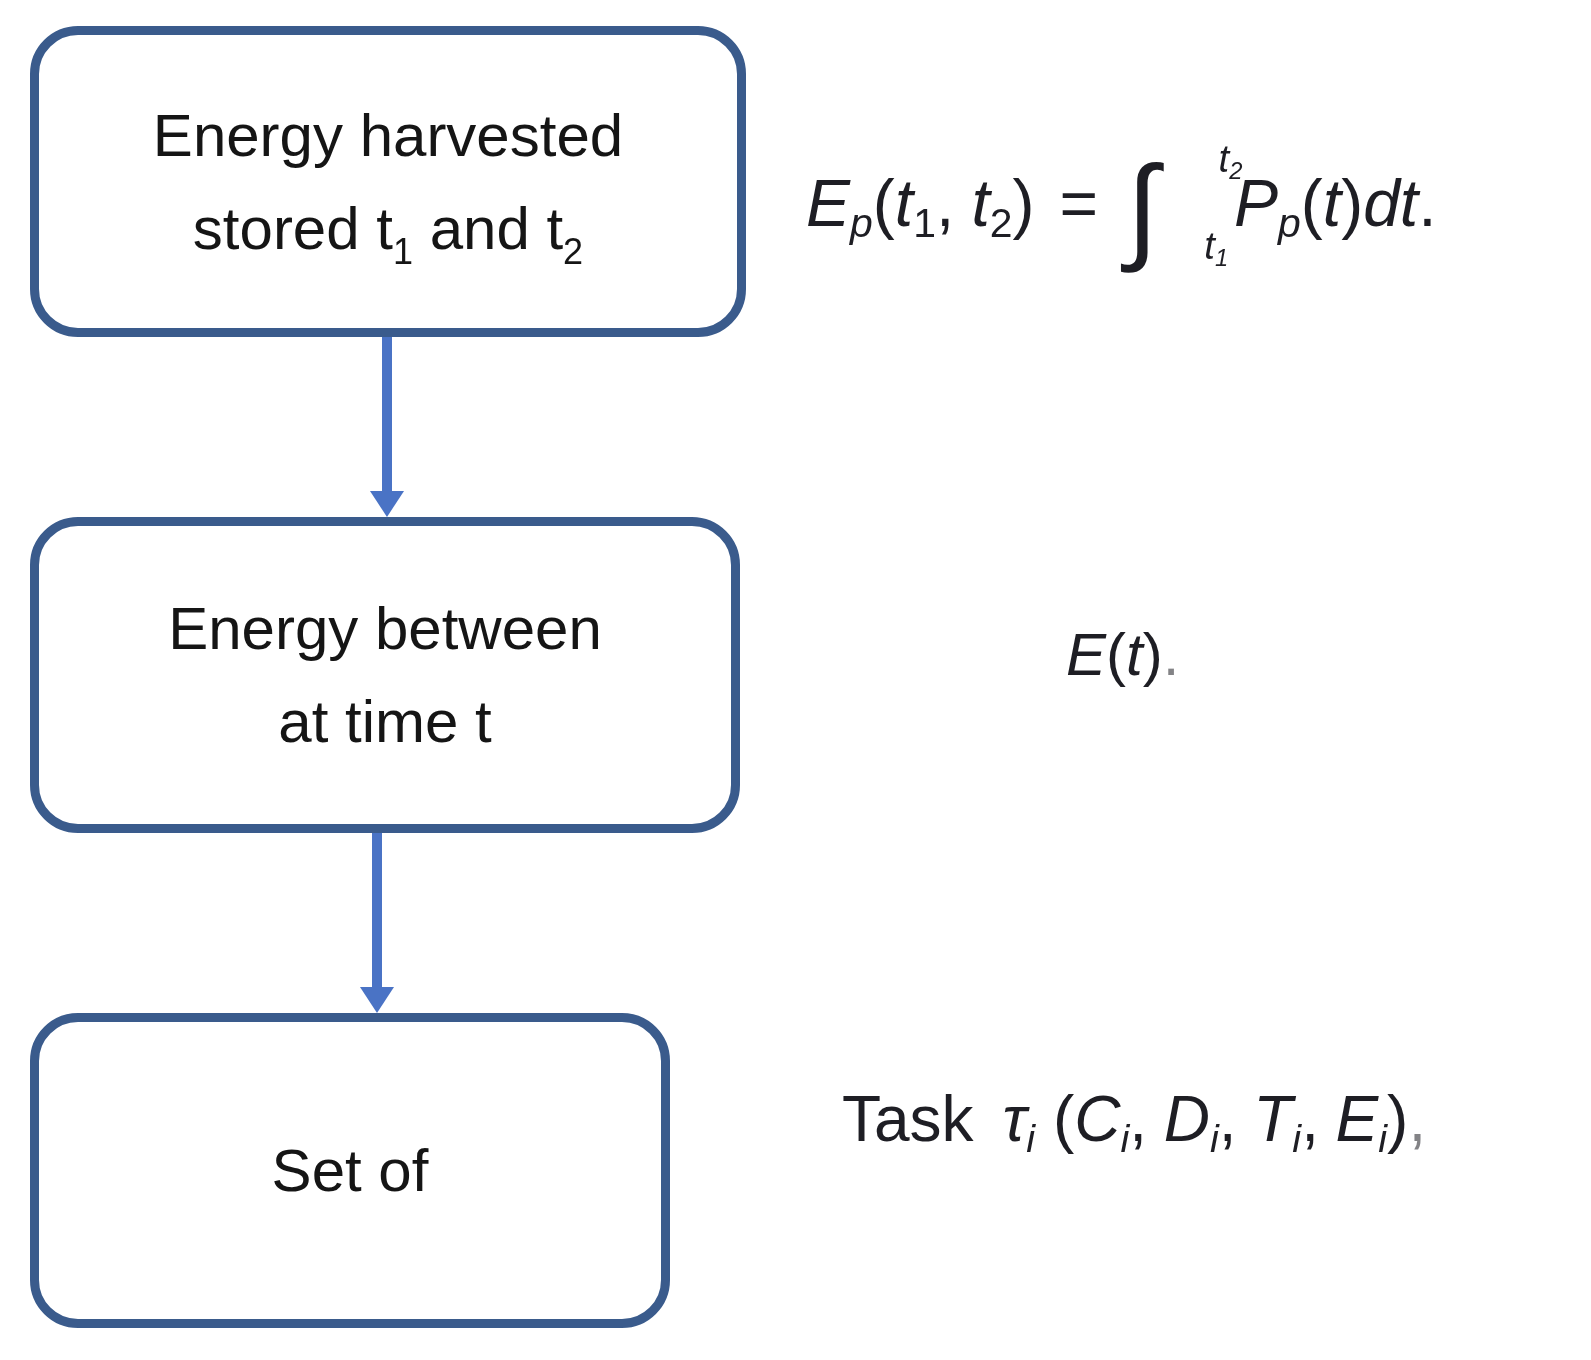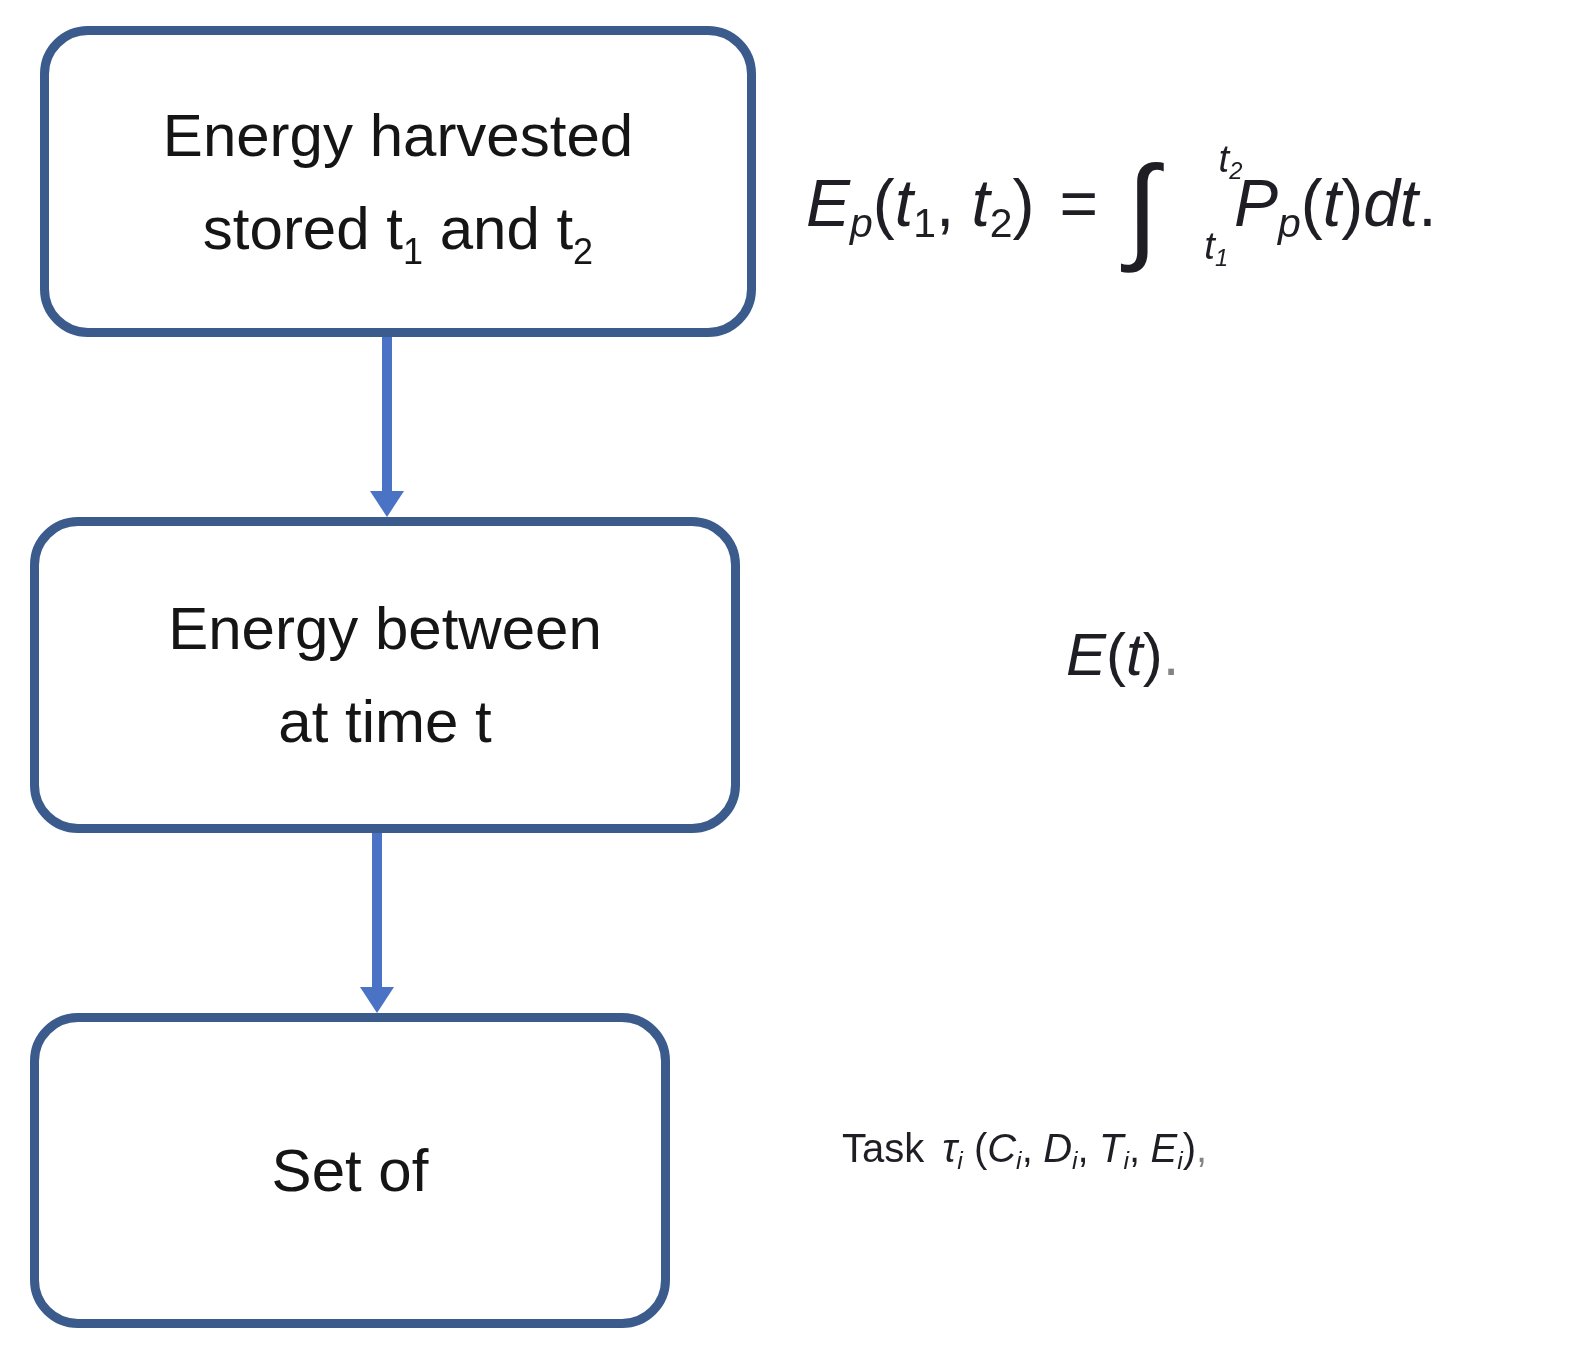--- a/index.html
+++ b/index.html
@@ -22,21 +22,21 @@
     border: 9px solid var(--box-border, #3a5b8c);
     border-radius: 48px;
     background: #ffffff;
     display: flex;
     align-items: center;
     justify-content: center;
     text-align: center;
     font-family: "Liberation Sans", sans-serif;
     color: var(--box-text, #151515);
   }
-  .box1 { left: 40px;  top: 26px;   width: 716px; height: 311px; }
+  .box1 { left: 30px;  top: 26px;   width: 716px; height: 311px; }
   .box2 { left: 30px;  top: 517px;  width: 710px; height: 316px; }
   .box3 { left: 30px;  top: 1013px; width: 640px; height: 315px; }
 
   .box-text { font-size: 60px; line-height: 1.55; }
   .box-text .line { display: block; white-space: pre; }
   .box-text sub {
     font-size: 0.6em;
     line-height: 0;
     vertical-align: -0.42em;
   }
@@ -68,21 +68,21 @@
 
   
   .formula {
     position: absolute;
     font-family: Liberation Sans, sans-serif;
     color: var(--formula-text, #1e1e24);
     white-space: nowrap;
   }
   .eq1 { left: 806px;  top: 158px;  font-size: 66px; }
   .eq2 { left: 1042px; top: 620px;  font-size: 60px; margin-left: 24px; }
-  .eq3 { left: 842px;  top: 1126px; font-size: 40px; }
+  .eq3 { left: 842px;  top: 1082px; font-size: 64px; }
 
   .it { font-style: italic; }
   .rm { font-style: normal; }
   .pre { white-space: pre; }
   .formula sub {
     font-size: 0.62em;
     line-height: 0;
     vertical-align: -0.28em;
   }
   .comma { margin-right: 0.26em; }

